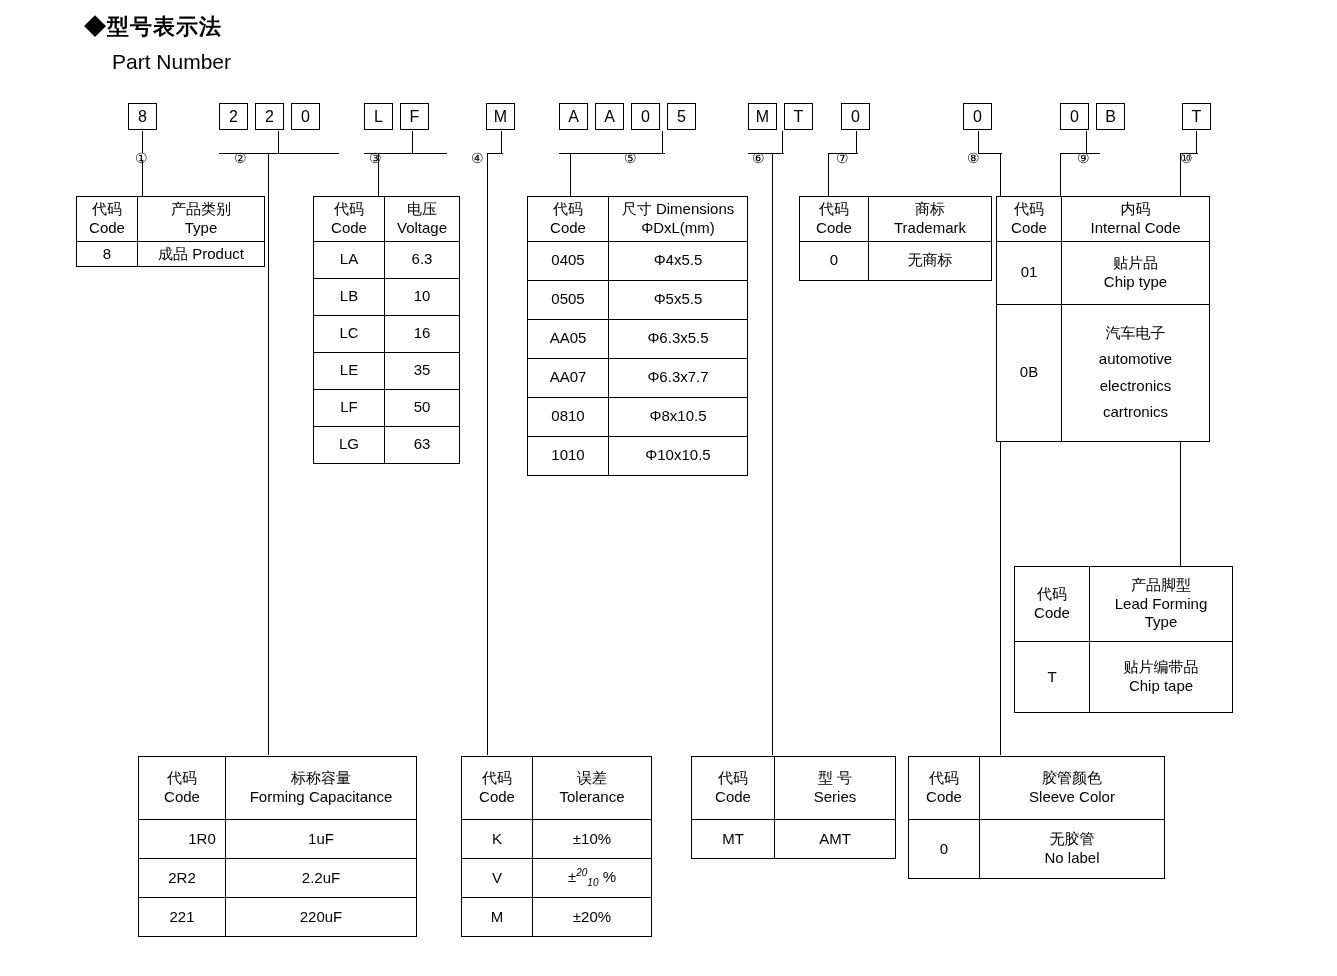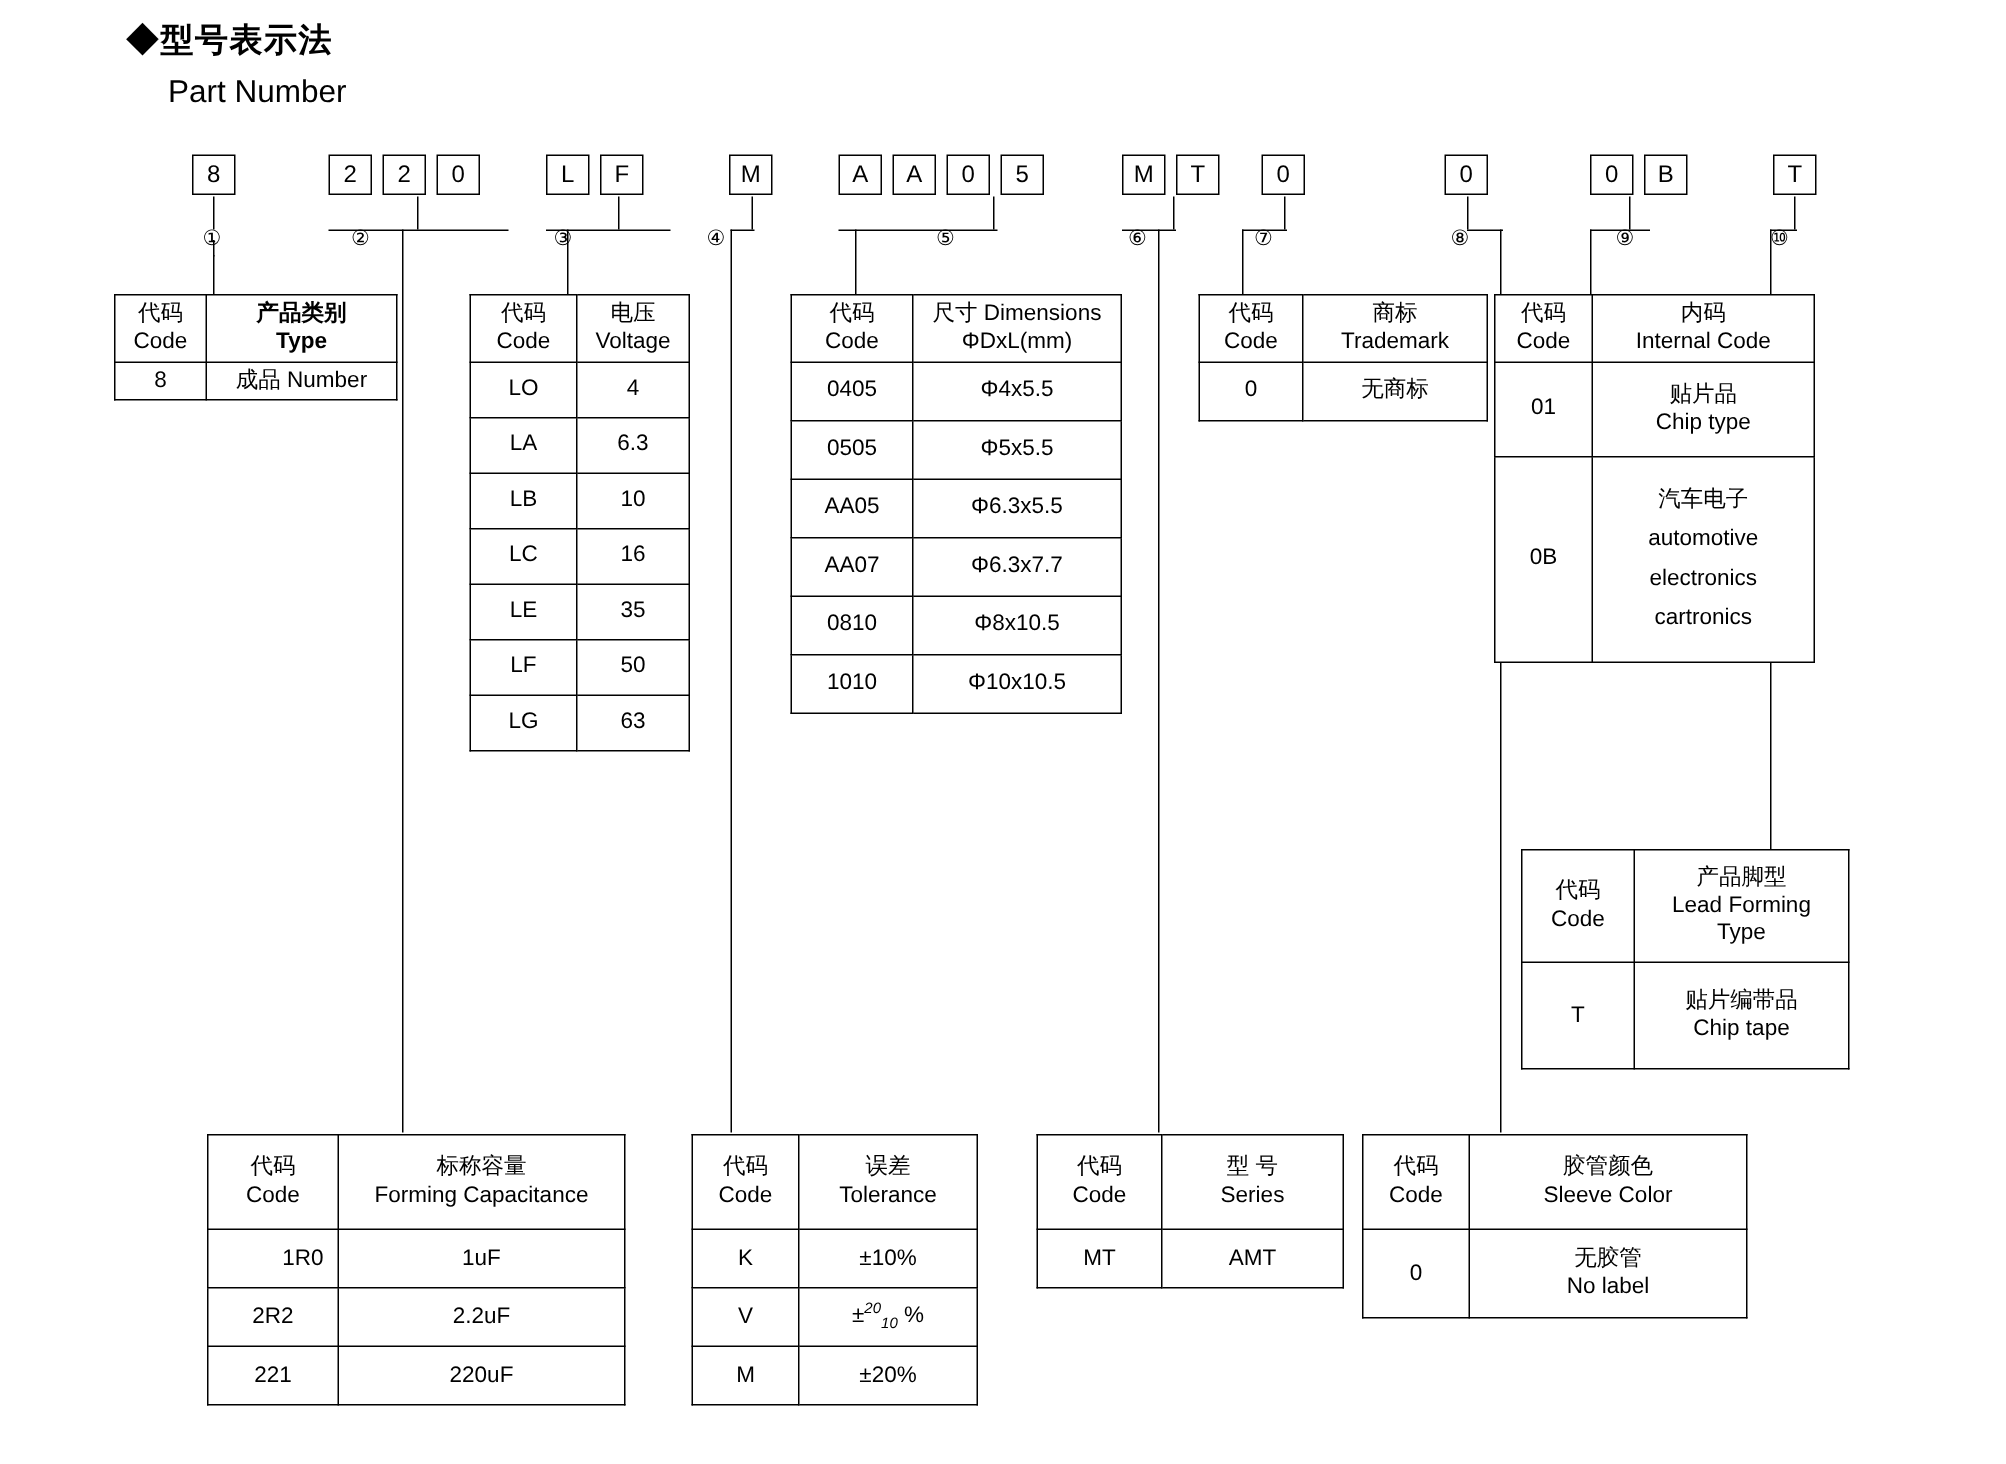--- a/index.html
+++ b/index.html
@@ -184,48 +184,44 @@
 <div class="abs vline" style="left:1180px; top:153px; height:413px;"></div>
 <div class="abs hline" style="left:1180px; top:153px; width:18px;"></div>
 
 <table class="abs tbl" style="left:76px; top:196px;">
   <tbody>
       <tr>
     <td style="width:48px;">
       <div>代码</div>
       <div>Code</div>
     </td>
-    <td style="width:114px;font-weight:bold;">
+    <td style="width:114px;">
       <div>产品类别</div>
       <div>Type</div>
     </td>
   </tr>
   <tr>
     <td>8</td>
-    <td>成品 Number</td>
+    <td>成品 Product</td>
   </tr>
 </tbody>
   </table>
 
 <table class="abs tbl" style="left:313px; top:196px;">
   <tbody>
       <tr>
     <td style="width:58px;">
       <div>代码</div>
       <div>Code</div>
     </td>
     <td style="width:62px;">
       <div>电压</div>
       <div>Voltage</div>
     </td>
   </tr>
-  <tr>
-        <td style="height:30px;">LO</td>
-        <td>4</td>
-      </tr>
   <tr>
         <td style="height:30px;">LA</td>
         <td>6.3</td>
       </tr>
   <tr>
         <td style="height:30px;">LB</td>
         <td>10</td>
       </tr>
   <tr>
         <td style="height:30px;">LC</td>

